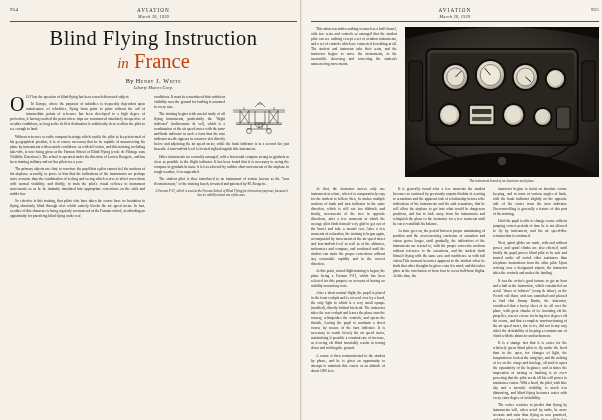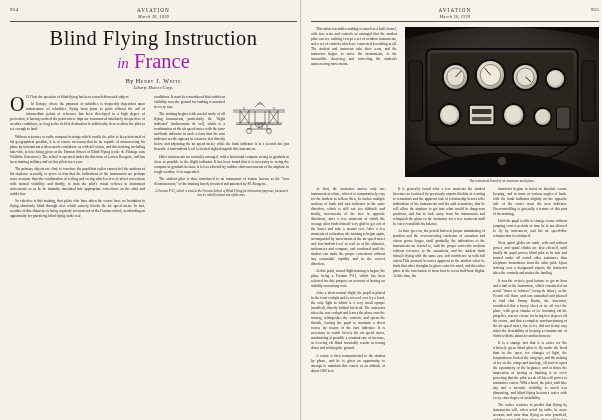--- a/index.html
+++ b/index.html
@@ -77,21 +77,21 @@
     letter-spacing: 0.4px;
     color: #171717;
     line-height: 1.08;
     margin: 4px 0 0 0;
     white-space: nowrap;
   }
   .headline-2 {
     text-align: center;
     font-size: 20.5px;
     margin: 1px 0 4px 0;
-    color: #a21caf;
+    color: #c2410c;
   }
   .headline-2 .inn {
     font-style: italic;
     font-size: 15px;
   }
   .byline {
     text-align: center;
     font-size: 6.2px;
     letter-spacing: 0.4px;
     color: #222;

